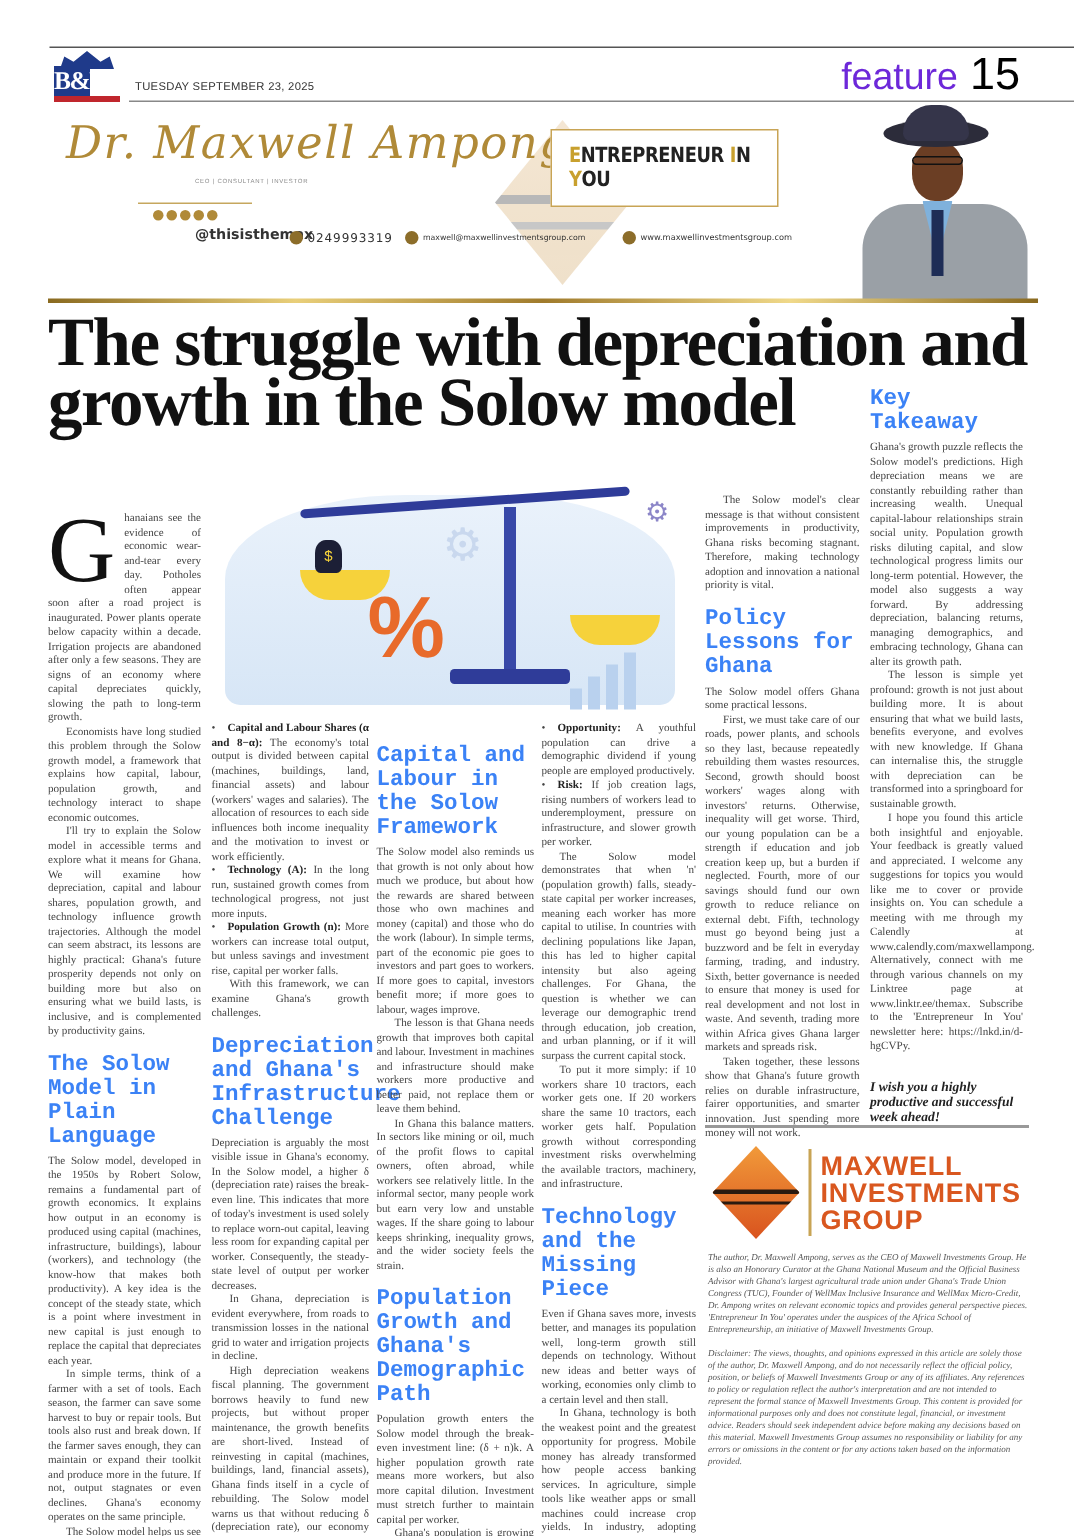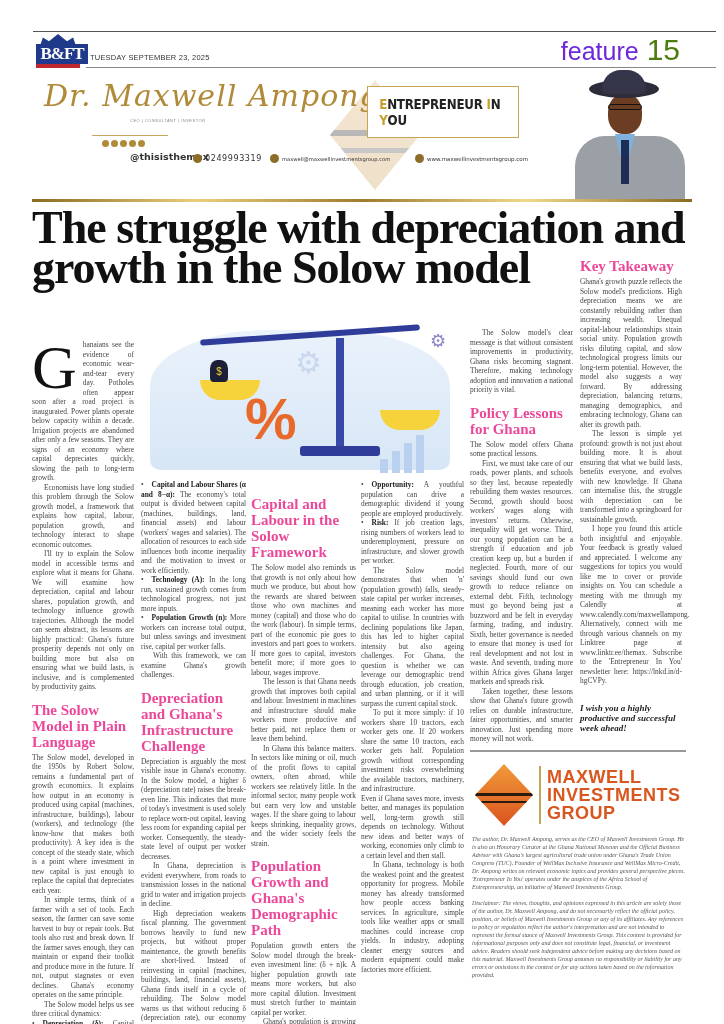--- a/index.html
+++ b/index.html
@@ -2,26 +2,26 @@
 <html><head>
 <meta charset="utf-8">
 <style>
   * { box-sizing: border-box; margin: 0; padding: 0; }
   html, body { width: 724px; height: 1024px; background: #fff; overflow: hidden; }
   body { position: relative; font-family: "Liberation Serif", "DejaVu Serif", serif; color: #333; }
   .masthead-line { position: absolute; left: 33px; top: 31px; width: 683px; height: 1px; background: #555; }
   .masthead-bottom { position: absolute; left: 86px; top: 67px; width: 630px; height: 1px; background: #888; }
   .logo { position: absolute; left: 36px; top: 34px; width: 44px; height: 34px; }
   .logo .crown { position:absolute; left:4px; top:0; width:36px; height:12px; background:#1f3a8a; clip-path: polygon(0 100%, 8% 30%, 25% 60%, 50% 0, 75% 60%, 92% 30%, 100% 100%); }
-  .logo .box { position:absolute; left:0; top:10px; width:52px; height:20px; background:#1f3a8a; color:#fff; font-family:"Liberation Serif",serif; font-weight:bold; font-size:17px; line-height:20px; text-align:center; letter-spacing:-1px; }
+  .logo .box { position:absolute; left:0; top:10px; width:24px; height:20px; background:#1f3a8a; color:#fff; font-family:"Liberation Serif",serif; font-weight:bold; font-size:17px; line-height:20px; text-align:center; letter-spacing:-1px; }
   .logo .band { position:absolute; left:0; top:30px; width:44px; height:4px; background:#c0262d; }
   .date { position: absolute; left: 90px; top: 53px; font-family: "Liberation Sans", sans-serif; font-size: 7.5px; color: #333; letter-spacing: 0.2px; }
   .section { position: absolute; right: 44px; top: 33px; font-family: "Liberation Sans", sans-serif; display:flex; align-items:baseline; gap:8px; }
   .section .word { font-size: 25px; color: #6d28d9; margin-left: 28px; }
-  .section .num { font-size: 30px; color: #4d7c0f; }
+  .section .num { font-size: 30px; color: #000000; }
 
   
   .banner { position: absolute; left: 30px; top: 70px; width: 690px; height: 130px; background: #fff; overflow: hidden; }
   .banner .diamond { position:absolute; left:300px; top:10px; width:90px; height:110px; background: linear-gradient(180deg,#f0dcc0,#e8d3b3); clip-path: polygon(50% 0, 100% 50%, 50% 100%, 0 50%); opacity:.7; }
   .banner .diamond:before { content:""; position:absolute; left:0; top:45%; width:100%; height:6px; background:#9a9a9a; }
   .banner .diamond:after { content:""; position:absolute; left:0; top:62%; width:100%; height:5px; background:#b0b0b0; }
   .sig { position:absolute; left:14px; top:8px; font-family:"DejaVu Serif", serif; font-style: italic; font-size: 30px; color:#b08a38; letter-spacing:1px; }
   .sig-sub { position:absolute; left:100px; top:48px; font-family:"Liberation Sans",sans-serif; font-size:4px; color:#888; letter-spacing:.5px; }
   .sig-rule { position:absolute; left:62px; top:65px; width:76px; height:1px; background:#c6a75e; }
   .social-icons { position:absolute; left:72px; top:70px; display:flex; gap:2px; }
@@ -46,21 +46,21 @@
   .portrait .shirt { position:absolute; left:40px; top:64px; width:20px; height:40px; background:#7fb1dc; clip-path: polygon(0 0,100% 0,50% 100%); }
   .portrait .tie { position:absolute; left:46px; top:70px; width:8px; height:44px; background:#1e2d56; }
 
   
   .headline { position:absolute; left:32px; top:208px; width:660px; font-family:"Liberation Serif", serif; font-weight:bold; font-size:46px; line-height:40px; color:#111; letter-spacing:-1px; }
 
   
   .col { position:absolute; font-size:7.4px; line-height:9.5px; color:#444; text-align:justify; }
   .col p { text-indent: 12px; margin-bottom: 0; }
   .col p.noindent { text-indent:0; }
-  .col h2 { font-family:Liberation Serif, serif; font-weight:bold; font-size:15px; line-height:16px; color:#ec4899; margin:10px 0 3px; text-align:left; }
+  .col h2 { font-family:Liberation Mono, monospace; font-weight:bold; font-size:15px; line-height:16px; color:#3b82f6; margin:10px 0 3px; text-align:left; }
   .col .bullet { text-indent:0; }
   .col .bullet strong { color:#222; }
   .col .bullet:before { content:"•"; margin-right:8px; }
   .dropcap { float:left; font-size:62px; line-height:50px; margin: 2px 6px 0 0; color:#111; font-family:"Liberation Serif",serif; }
 
   .c1 { left:32px; top:340px; width:102px; }
   .c2 { left:141px; top:480px; width:105px; }
   .c3 { left:251px; top:480px; width:105px; }
   .c4 { left:361px; top:480px; width:103px; }
   .c5 { left:470px; top:328px; width:103px; }
@@ -202,20 +202,21 @@
   <h2>Population Growth and Ghana's Demographic Path</h2>
   <p class="noindent">Population growth enters the Solow model through the break-even investment line: (δ + n)k. A higher population growth rate means more workers, but also more capital dilution. Investment must stretch further to maintain capital per worker.</p>
   <p>Ghana's population is growing at around 2% annually. This creates both opportunity and risk:</p>
 </div>
 
 <div class="col c4">
   <p class="bullet"><strong>Opportunity:</strong> <span>A youthful population can drive a demographic dividend if young people are employed productively.</span></p>
   <p class="bullet"><strong>Risk:</strong> <span>If job creation lags, rising numbers of workers lead to underemployment, pressure on infrastructure, and slower growth per worker.</span></p>
   <p>The Solow model demonstrates that when 'n' (population growth) falls, steady-state capital per worker increases, meaning each worker has more capital to utilise. In countries with declining populations like Japan, this has led to higher capital intensity but also ageing challenges. For Ghana, the question is whether we can leverage our demographic trend through education, job creation, and urban planning, or if it will surpass the current capital stock.</p>
   <p>To put it more simply: if 10 workers share 10 tractors, each worker gets one. If 20 workers share the same 10 tractors, each worker gets half. Population growth without corresponding investment risks overwhelming the available tractors, machinery, and infrastructure.</p>
+  <h2>Technology and the Missing Piece</h2>
   <p class="noindent">Even if Ghana saves more, invests better, and manages its population well, long-term growth still depends on technology. Without new ideas and better ways of working, economies only climb to a certain level and then stall.</p>
   <p>In Ghana, technology is both the weakest point and the greatest opportunity for progress. Mobile money has already transformed how people access banking services. In agriculture, simple tools like weather apps or small machines could increase crop yields. In industry, adopting cleaner energy sources and modern equipment could make factories more efficient.</p>
 </div>
 
 <div class="col c5">
   <p>The Solow model's clear message is that without consistent improvements in productivity, Ghana risks becoming stagnant. Therefore, making technology adoption and innovation a national priority is vital.</p>
   <h2>Policy Lessons for Ghana</h2>
   <p class="noindent">The Solow model offers Ghana some practical lessons.</p>
   <p>First, we must take care of our roads, power plants, and schools so they last, because repeatedly rebuilding them wastes resources. Second, growth should boost workers' wages along with investors' returns. Otherwise, inequality will get worse. Third, our young population can be a strength if education and job creation keep up, but a burden if neglected. Fourth, more of our savings should fund our own growth to reduce reliance on external debt. Fifth, technology must go beyond being just a buzzword and be felt in everyday farming, trading, and industry. Sixth, better governance is needed to ensure that money is used for real development and not lost in waste. And seventh, trading more within Africa gives Ghana larger markets and spreads risk.</p>
   <p>Taken together, these lessons show that Ghana's future growth relies on durable infrastructure, fairer opportunities, and smarter innovation. Just spending more money will not work.</p>

